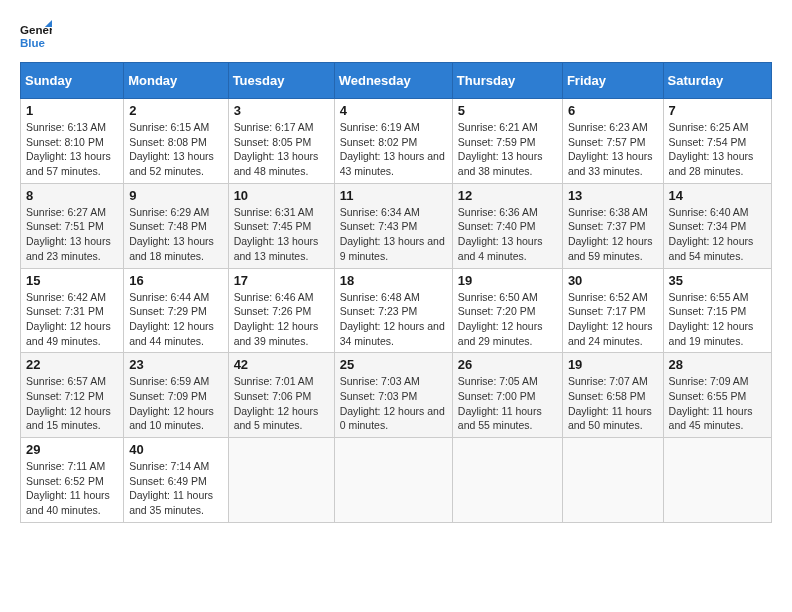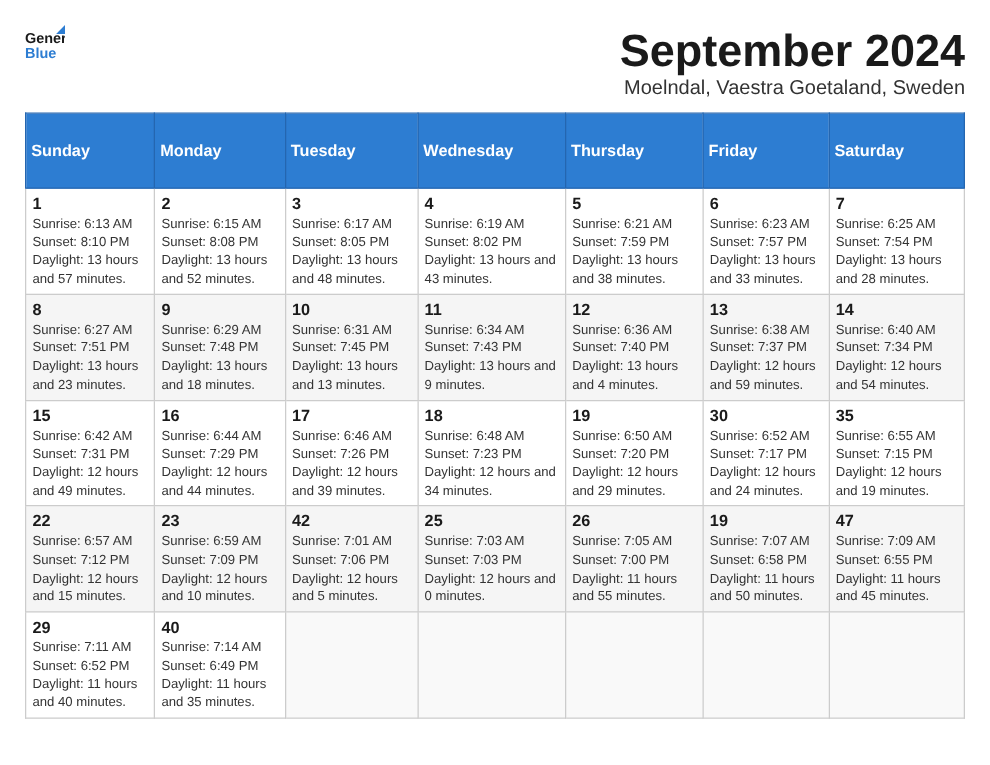--- a/index.html
+++ b/index.html
@@ -38,21 +38,21 @@
       color: #333;
     }
     .calendar-table {
       width: 100%;
       border-collapse: collapse;
       font-size: 11px;
     }
     .calendar-table thead th {
       background-color: #2d7dd2;
       color: white;
-      padding: 22px 4px;
+      padding: 10px 4px;
       text-align: left;
       font-size: 13px;
       font-weight: bold;
       border: 1px solid #2466b0;
     }
     .calendar-table tbody td {
       border: 1px solid #ccc;
       padding: 4px 5px;
       vertical-align: top;
       min-height: 70px;
@@ -81,24 +81,20 @@
 </head>
 <body>
 
 <div class="header-section">
   <div class="logo">
     <svg class="logo-icon" viewBox="0 0 36 36" xmlns="http://www.w3.org/2000/svg">
       <text y="16" font-size="13" font-weight="bold" fill="#1a1a1a" font-family="Arial">General</text>
       <text y="30" font-size="13" font-weight="bold" fill="#2d7dd2" font-family="Arial">Blue</text>
       <polygon points="28,8 36,8 36,0" fill="#2d7dd2"></polygon>
     </svg>
-  </div>
-  <div class="title-section">
-    <div class="month-title">September 2024</div>
-    <div class="location-title">Moelndal, Vaestra Goetaland, Sweden</div>
   </div>
 </div>
 
 <table class="calendar-table">
   <thead>
     <tr id="weekday-header">
         <th>Sunday</th>
         <th>Monday</th>
         <th>Tuesday</th>
         <th>Wednesday</th>
@@ -217,21 +213,21 @@
         </td>
         <td>
           <span class="day-number">26</span>
           <div class="day-info">Sunrise: 7:05 AM<br>Sunset: 7:00 PM<br>Daylight: 11 hours and 55 minutes.</div>
         </td>
         <td>
           <span class="day-number">19</span>
           <div class="day-info">Sunrise: 7:07 AM<br>Sunset: 6:58 PM<br>Daylight: 11 hours and 50 minutes.</div>
         </td>
         <td>
-          <span class="day-number">47</span>
+          <span class="day-number">28</span>
           <div class="day-info">Sunrise: 7:09 AM<br>Sunset: 6:55 PM<br>Daylight: 11 hours and 45 minutes.</div>
         </td>
       </tr>
       <tr>
         <td>
           <span class="day-number">29</span>
           <div class="day-info">Sunrise: 7:11 AM<br>Sunset: 6:52 PM<br>Daylight: 11 hours and 40 minutes.</div>
         </td>
         <td>
           <span class="day-number">40</span>

